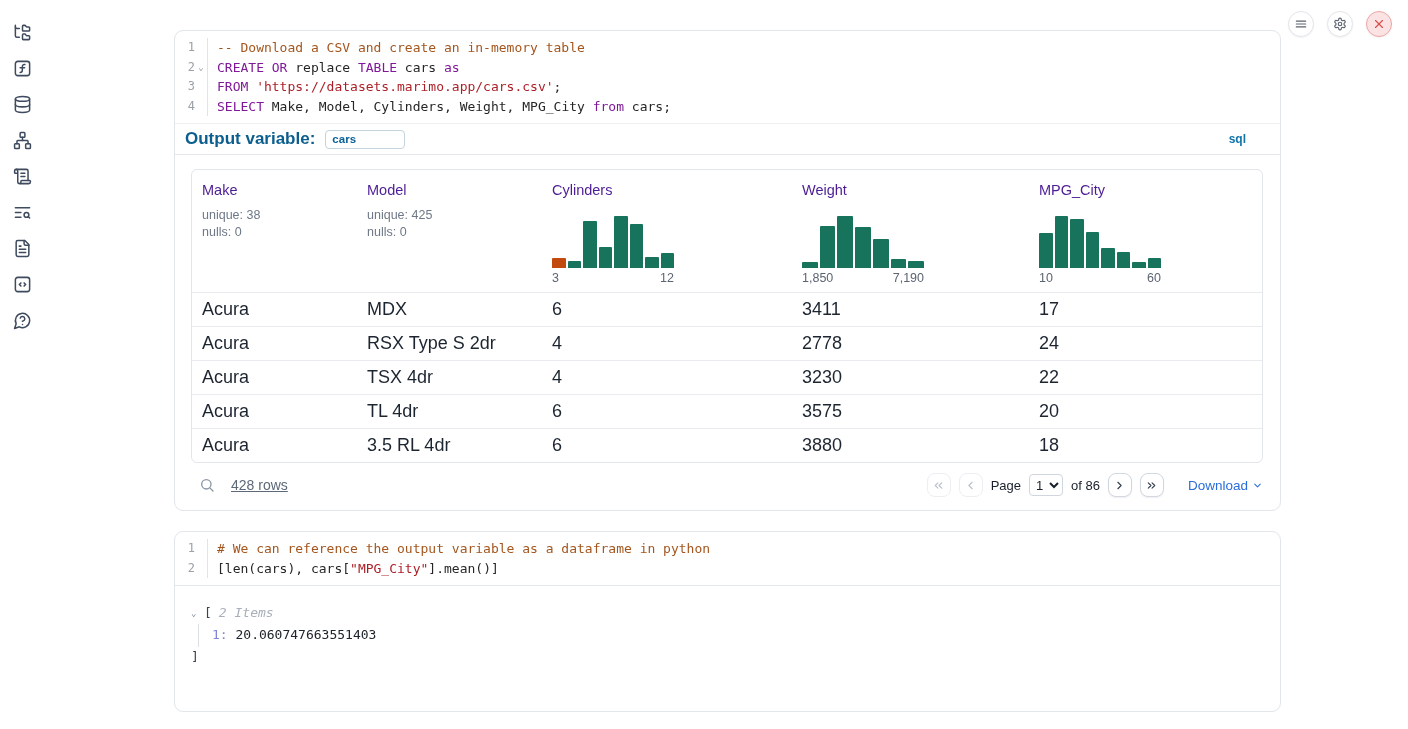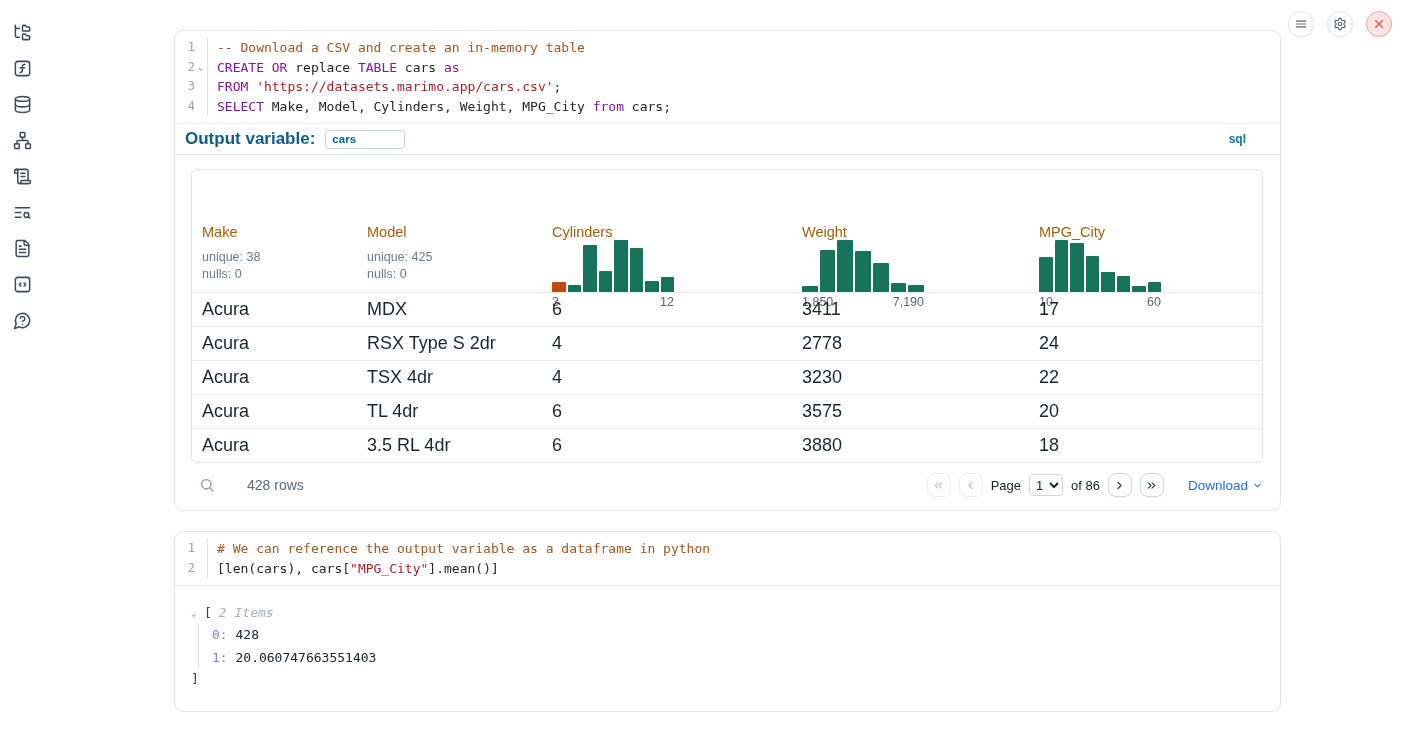--- a/index.html
+++ b/index.html
@@ -38,34 +38,34 @@
   .outvar-label{font-size:17px;font-weight:bold;color:#0B5E8D;}
   .outvar-input{margin-left:10px;width:80px;height:19px;border:1px solid #c3d4de;border-radius:4px;font-family:"Liberation Sans",sans-serif;font-size:11.5px;font-weight:bold;color:#0B6297;padding:0 6px;box-sizing:border-box;}
   .lang-badge{margin-left:auto;font-size:12px;font-weight:bold;color:#1173A8;}
 
   
   .output-wrap{padding:14px 17px 0 16px;}
   .table-card{border:1px solid #e2e6ea;border-radius:6px;overflow:hidden;}
   .thead,.tr{display:grid;grid-template-columns:165px 185px 250px 237px 1fr;}
   .thead{height:122px;}
   .th{padding:12px 0 0 10px;box-sizing:border-box;display:flex;flex-direction:column;min-width:0;}
-  .th-name{font-size:14.5px;color:#a16207;margin-top:42px;}
+  .th-name{font-size:14.5px;color:#4c1d95;}
   .th-stats{margin-top:9px;font-size:12.5px;color:#6e7887;line-height:17px;}
   .hist{margin-top:auto;width:122px;}
   .hist-bars{display:flex;align-items:flex-end;gap:2px;height:52px;}
   .bar{flex:1;border-radius:1px 1px 0 0;}
   .hist-labels{display:flex;justify-content:space-between;font-size:12.5px;color:#5c6472;margin-top:3px;padding-bottom:7px;}
   .tr{border-top:1px solid #e9ebef;height:33px;align-items:center;}
   .td{font-size:18px;color:#1d2530;padding-left:10px;white-space:nowrap;overflow:hidden;}
 
   
   .table-footer{height:44px;display:flex;align-items:center;padding:0 0 0 8px;}
   .search-btn{border:none;background:transparent;padding:0;cursor:pointer;}
   .search-btn svg{width:16px;height:16px;stroke:#8b95a5;stroke-width:2;fill:none;stroke-linecap:round;}
-  .rowcount{margin-left:32px;font-size:14px;color:#5d6878;}
+  .rowcount{margin-left:16px;font-size:14px;color:#5d6878;text-decoration:underline;}
   .pager{margin-left:auto;display:flex;align-items:center;gap:8px;}
   .pg-btn{width:24px;height:24px;border-radius:8px;background:#fff;display:flex;align-items:center;justify-content:center;padding:0;cursor:pointer;}
   .pg-btn svg{width:13px;height:13px;fill:none;stroke-width:2;stroke-linecap:round;stroke-linejoin:round;}
   .pg-btn.disabled{border:1px solid #eceef1;}
   .pg-btn.disabled svg{stroke:#b8c0cb;}
   .pg-btn.enabled{border:1px solid #d2d8df;box-shadow:0 1px 2px rgba(0,0,0,.07);}
   .pg-btn.enabled svg{stroke:#323d4c;}
   .pg-text{font-size:13px;color:#19202b;}
   .page-select{height:22px;border:1px solid #cfd6de;border-radius:4px;font-size:13px;color:#19202b;background:#fff;padding:0 2px;font-family:"Liberation Sans",sans-serif;}
   .download{margin-left:16px;display:flex;align-items:center;gap:4px;border:none;background:transparent;color:#2B6CD9;font-size:13.5px;cursor:pointer;font-family:"Liberation Sans",sans-serif;padding:0;}
@@ -359,18 +359,17 @@
       <div class="code-line"><span class="gut">1</span><span class="fold"></span><span class="src"><span class="cm"># We can reference the output variable as a dataframe in python</span></span></div>
       <div class="code-line"><span class="gut">2</span><span class="fold"></span><span class="src"><span>[len(cars), cars[</span><span class="str">"MPG_City"</span><span>].mean()]</span></span></div>
     </div>
   <div class="tree">
     <div class="tree-head">
       <span class="tree-chevron">⌄</span>
       <span class="bracket">[</span>
       <span class="items-label">2 Items</span>
     </div>
     <div class="tree-entries">
-        <div class="tree-line"><span class="tkey">0:</span><span class="tval"> 428</span></div>
         <div class="tree-line"><span class="tkey">1:</span><span class="tval"> 20.060747663551403</span></div>
       </div>
     <div class="tree-close bracket">]</div>
   </div>
 </section>
 
 </body></html>

